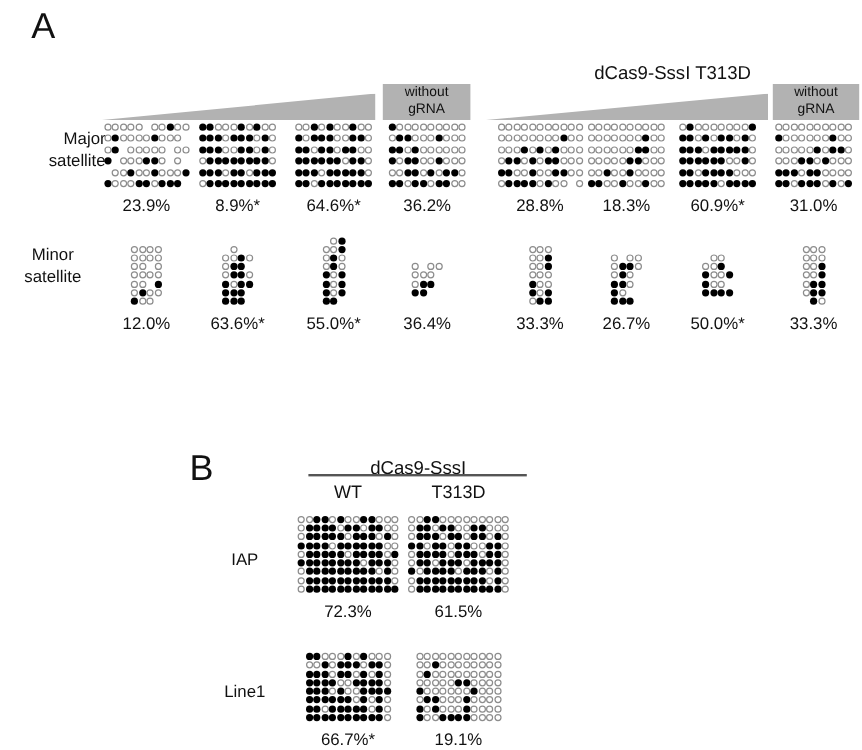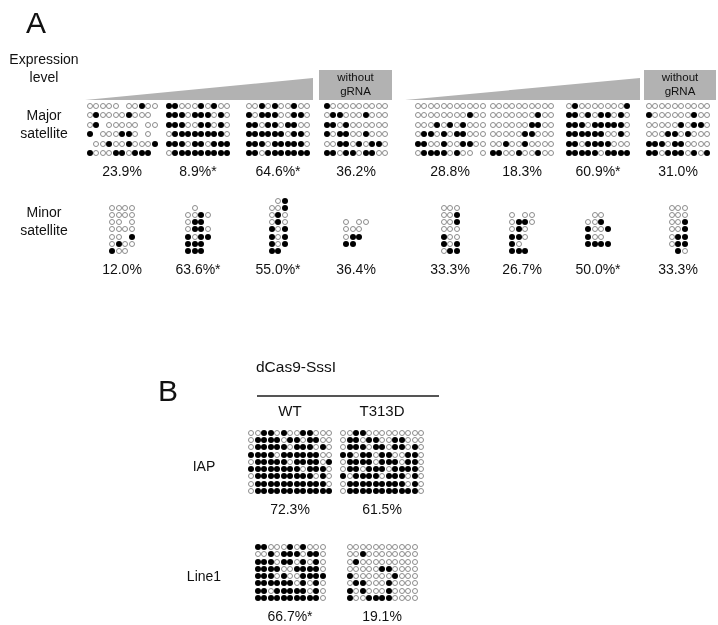--- a/index.html
+++ b/index.html
@@ -9,21 +9,21 @@
   }
   .panel-letter { position:absolute; font-size:30px; color:#111; }
   #label-a { left:26px; top:6px; }
   #label-b { left:158px; top:374px; }
 
   .side-label {
     position:absolute; left:0; width:88px; text-align:center;
     font-size:14px; line-height:1.25; white-space:pre-line;
   }
   #expr-label  { top:51px; }
-  #lbl-major   { top:107px; }
+  #lbl-major   { top:107px;text-align:right; }
   #lbl-minor   { top:204px; }
 
   .group-header { position:absolute; top:53px; text-align:center; font-size:15.5px; }
   #hdr-wt    { left:85px;  width:307px; }
   #hdr-t313d { left:405px; width:311px; }
 
   .triangle { position:absolute; top:78px; height:22px; clip-path:polygon(0 100%, 100% 0, 100% 100%); }
   #tri-wt    { left:85px;  width:228px; }
   #tri-t313d { left:405px; width:235px; }
 
@@ -47,21 +47,21 @@
   .dot-row { display:flex; gap:0.5px; }
   .dot { width:6px; height:6px; border-radius:50%; box-sizing:border-box; flex:0 0 6px; }
   .dot.open   { background:#fff; border:1px solid #8c8c8c; }
   .dot.filled { background:#000; }
   .dot.blank  { visibility:hidden; }
   .grid-major .dot-row + .dot-row { margin-top:3.5px; }
   .grid-minor .dot-row + .dot-row { margin-top:1.2px; }
   .grid-b     .dot-row + .dot-row { margin-top:1.3px; }
 
   
-  #b-title { position:absolute; left:256px; width:185px; top:358px; font-size:15.5px; }
+  #b-title { position:absolute; left:256px; width:185px; top:382px; text-align:center; font-size:15.5px; }
   #b-line  { position:absolute; left:257px; top:395px; width:182px; height:2px; background:#555; }
   .b-col-label { position:absolute; top:402px; width:92px; text-align:center; font-size:15px; }
   #b-col-wt    { left:244px; }
   #b-col-t313d { left:336px; }
   .b-row-label { position:absolute; left:168px; width:72px; text-align:center; font-size:14px; }
   #lbl-iap   { top:458px; }
   #lbl-line1 { top:568px; }
   .b-cell { position:absolute; width:92px; display:flex; flex-direction:column; align-items:center; }
   .b-iap   .b-cell { top:428px; }
   .b-line1 .b-cell { top:541px; }
@@ -69,23 +69,22 @@
   .b-line1 .gridbox { height:60px; }
   .b-c1 { left:244px; } .b-c2 { left:336px; }
 </style>
 </head>
 <body>
 
 <div class="page">
 
   <div id="label-a" class="panel-letter">A</div>
 
-  <div id="expr-label" class="side-label">Expression
-level</div>
-
+
+  <div id="hdr-t313d" class="group-header">dCas9-SssI T313D</div>
 
   <div id="tri-wt" class="triangle" style="background: rgb(178, 178, 178);"></div>
   <div id="tri-t313d" class="triangle" style="background: rgb(178, 178, 178);"></div>
 
   <div id="wo-wt" class="wo-box" style="background: rgb(178, 178, 178);">without
 gRNA</div>
   <div id="wo-t313d" class="wo-box" style="background: rgb(178, 178, 178);">without
 gRNA</div>
 
   <div id="lbl-major" class="side-label">Major

